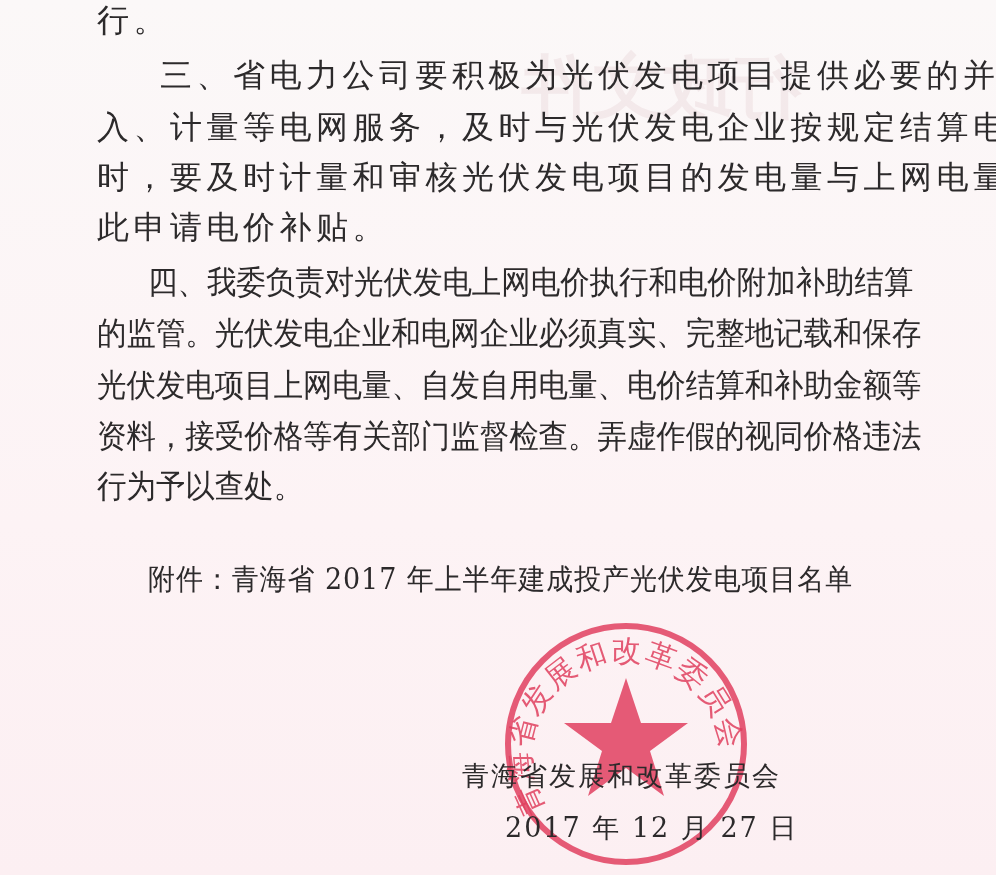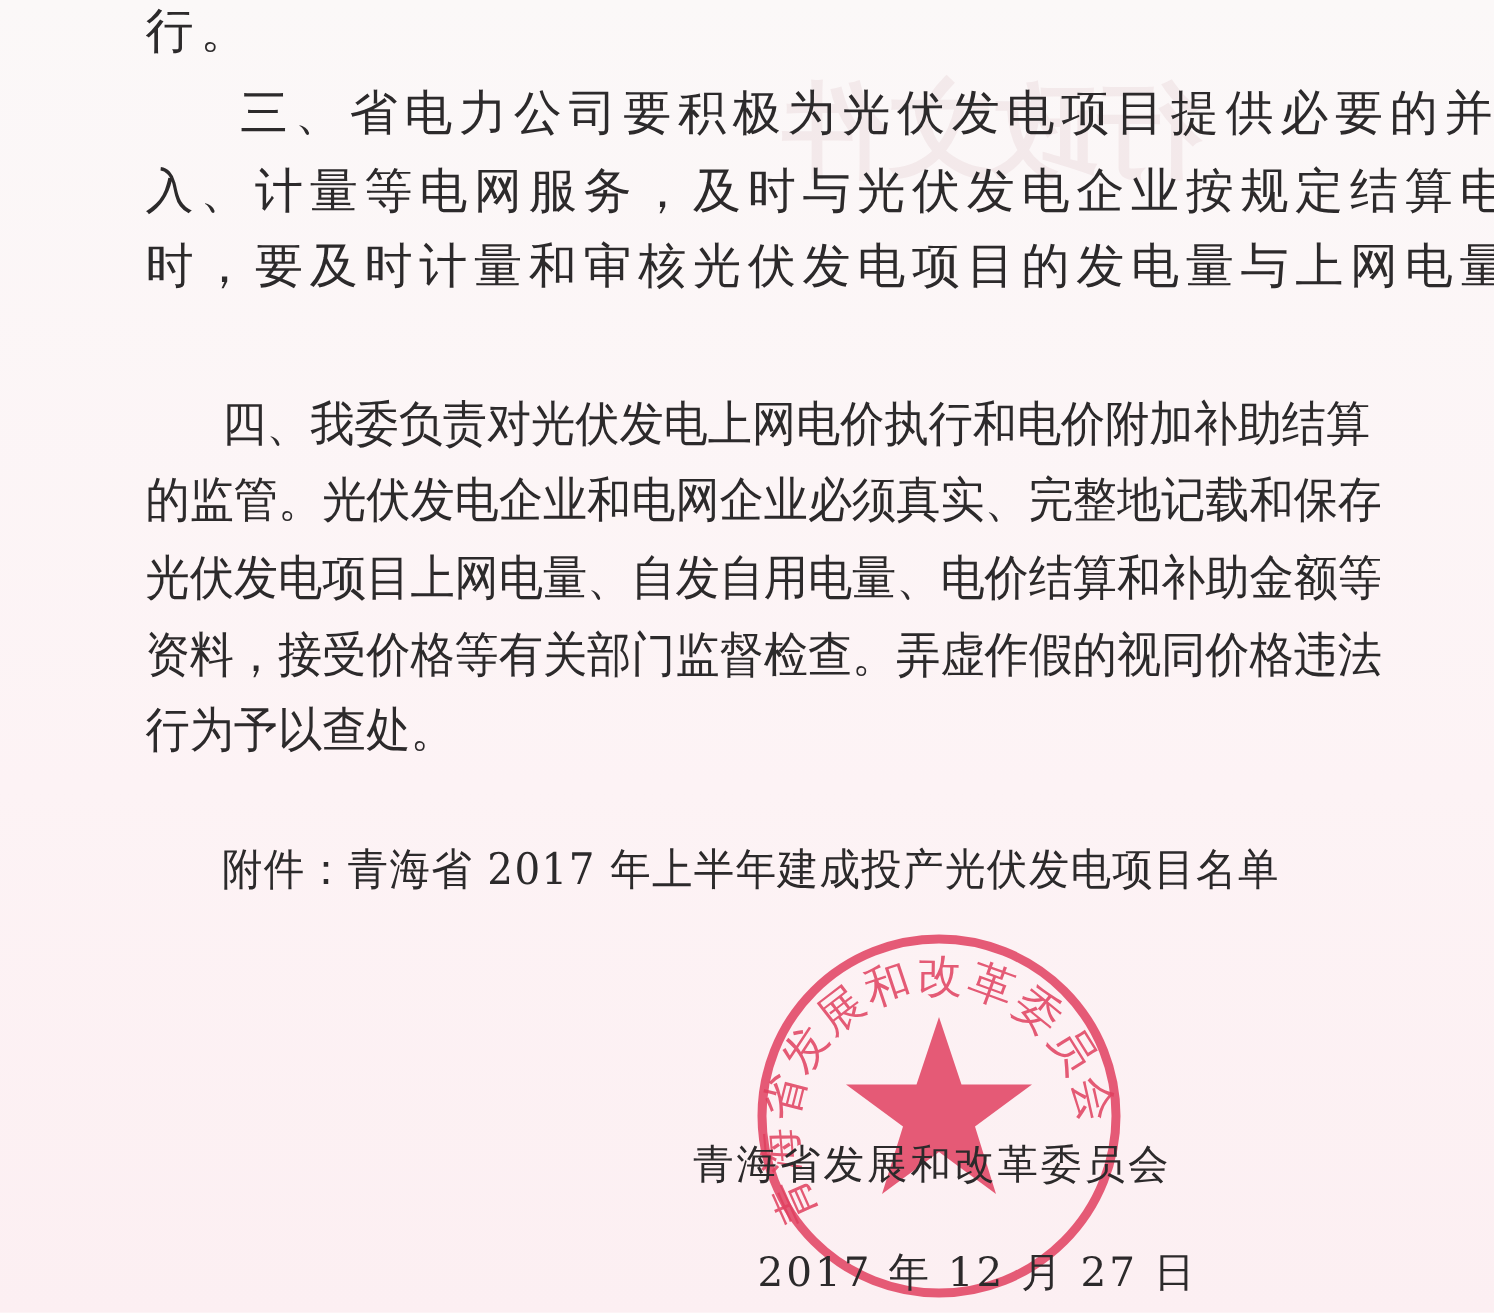--- a/index.html
+++ b/index.html
@@ -8,33 +8,34 @@
     background: #fdf6f7;
     font-family: "DejaVu Serif", "Liberation Serif", serif;
     color: #2c2a2b;
   }
   .page { position: absolute; left: 0; top: 0; width: 996px; height: 875px;
     background: linear-gradient(180deg, #fbf8f8 0%, #fdf3f5 60%, #fceff2 100%); }
   .ghost { position: absolute; color: rgba(180,120,130,0.10); font-weight: bold; white-space: nowrap; pointer-events: none; }
   .line { position: absolute; left: 97px; font-size: 32px; letter-spacing: 4.5px; white-space: nowrap; line-height: 40px; }
   .attach { position: absolute; left: 148px; top: 560px; font-size: 29px; letter-spacing: 1px; white-space: nowrap; transform: scaleX(0.93); transform-origin: left; }
   .sign { position: absolute; left: 462px; top: 758px; font-size: 27px; letter-spacing: 2px; white-space: nowrap; z-index: 3; }
-  .date { position: absolute; left: 505px; top: 830px; font-size: 27px; letter-spacing: 2px; white-space: nowrap; z-index: 3; }
+  .date { position: absolute; left: 505px; top: 810px; font-size: 27px; letter-spacing: 2px; white-space: nowrap; z-index: 3; }
   .seal { position: absolute; left: 502px; top: 620px; width: 248px; height: 248px; z-index: 2; }
 </style>
 </head>
 <body>
 
 <div class="page">
   <div class="ghost" style="left:520px;top:40px;font-size:70px;transform:scaleX(-1);">行政文件</div>
 
   <div class="line" style="top:0px;">行。</div>
   <div class="line" style="top:55px;left:160px;">三、省电力公司要积极为光伏发电项目提供必要的并网接</div>
   <div class="line" style="top:107px;">入、计量等电网服务，及时与光伏发电企业按规定结算电价。同</div>
   <div class="line" style="top:157px;">时，要及时计量和审核光伏发电项目的发电量与上网电量，并据</div>
+  <div class="line" style="top:207px;">此申请电价补贴。</div>
   <div class="line" style="top:262px;left:148px;letter-spacing:0px;transform:scaleX(0.92);transform-origin:left;">四、我委负责对光伏发电上网电价执行和电价附加补助结算</div>
   <div class="line" style="top:313px;letter-spacing:0px;transform:scaleX(0.92);transform-origin:left;">的监管。光伏发电企业和电网企业必须真实、完整地记载和保存</div>
   <div class="line" style="top:365px;letter-spacing:0px;transform:scaleX(0.92);transform-origin:left;">光伏发电项目上网电量、自发自用电量、电价结算和补助金额等</div>
   <div class="line" style="top:416px;letter-spacing:0px;transform:scaleX(0.92);transform-origin:left;">资料，接受价格等有关部门监督检查。弄虚作假的视同价格违法</div>
   <div class="line" style="top:466px;letter-spacing:0px;transform:scaleX(0.92);transform-origin:left;">行为予以查处。</div>
 
   <div class="attach">附件：青海省 2017 年上半年建成投产光伏发电项目名单</div>
 
   <svg class="seal" viewBox="0 0 248 248">
     <defs>

